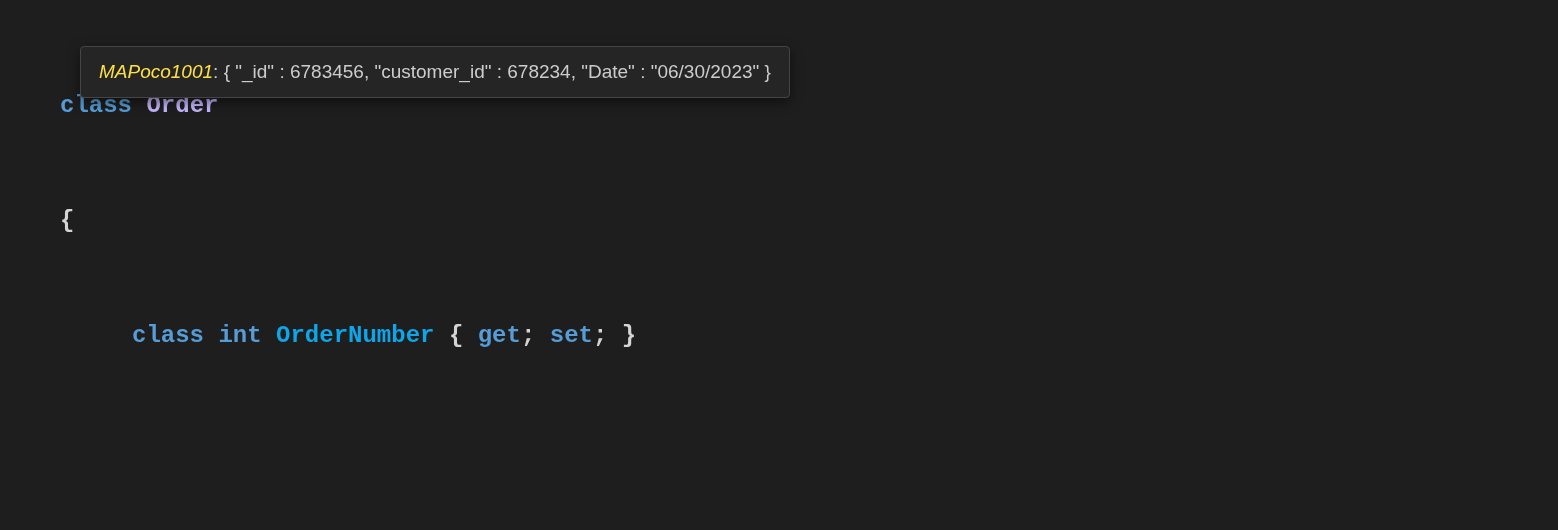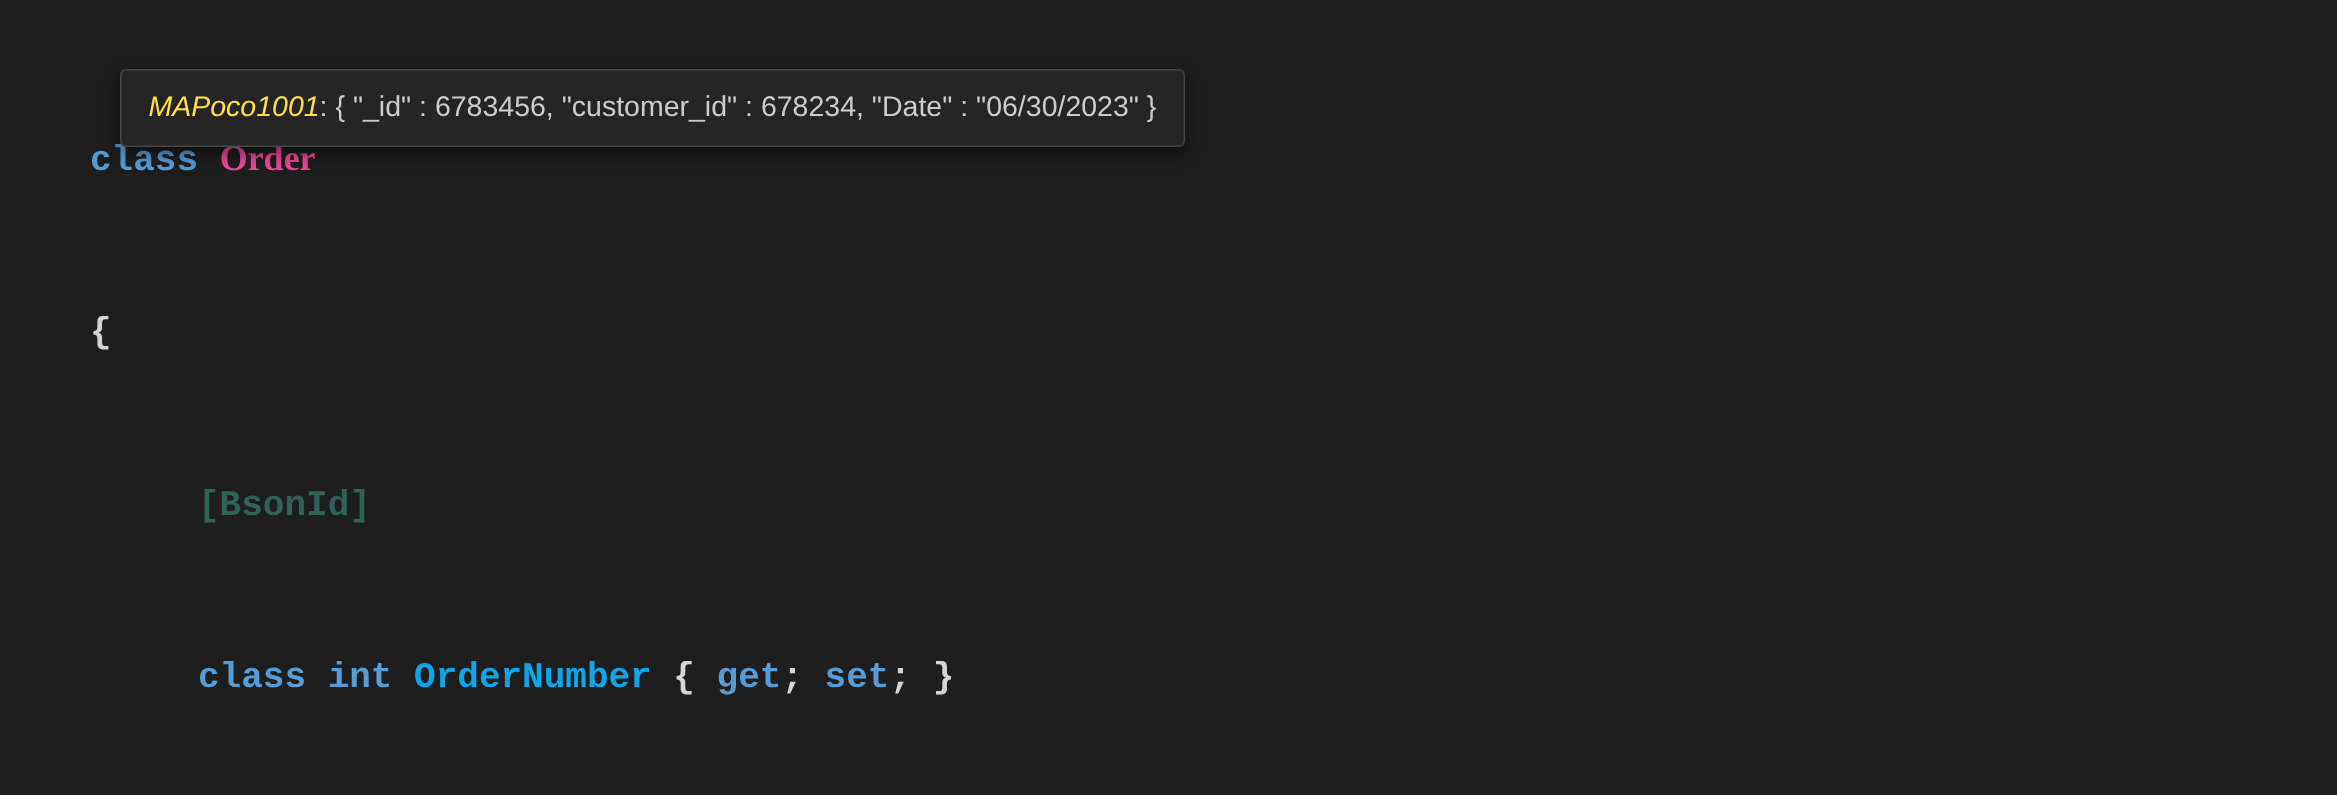--- a/index.html
+++ b/index.html
@@ -14,21 +14,21 @@
       width: 1558px;
       height: 530px;
       overflow: hidden;
     }
     .code-container {
       padding-left: 60px;
       white-space: pre;
     }
     .line { display: block; }
     .kw { color: #569cd6; }
-    .type { color: #ec4899; font-family: Liberation Serif, serif; }
+    .type { color: #c4b5fd; }
     .plain { color: #0ea5e9; }
     .punct { color: #d4d4d4; }
     .tooltip {
       position: absolute;
       left: 80px;
       top: 46px;
       background: #252526;
       border: 1px solid #454545;
       border-radius: 4px;
       padding: 10px 18px;
@@ -45,21 +45,20 @@
       opacity: 0.4;
     }
     .indent-1 { padding-left: 72px; }
   </style>
 </head>
 <body>
 
 <div class="code-container">
   <div class="line"><span class="kw">class</span> <span class="type">Order</span></div>
   <div class="line"><span class="punct">{</span></div>
-  <div class="line indent-1"><span class="hidden-attr">[</span><span class="hidden-attr">BsonId</span><span class="hidden-attr">]</span></div>
   <div class="line indent-1"><span class="kw">class</span> <span class="kw">int</span> <span class="plain">OrderNumber</span><span class="punct"> { </span><span class="kw">get</span><span class="punct">; </span><span class="kw">set</span><span class="punct">; }</span></div>
   
   
   
   
   
   
   
   
   

